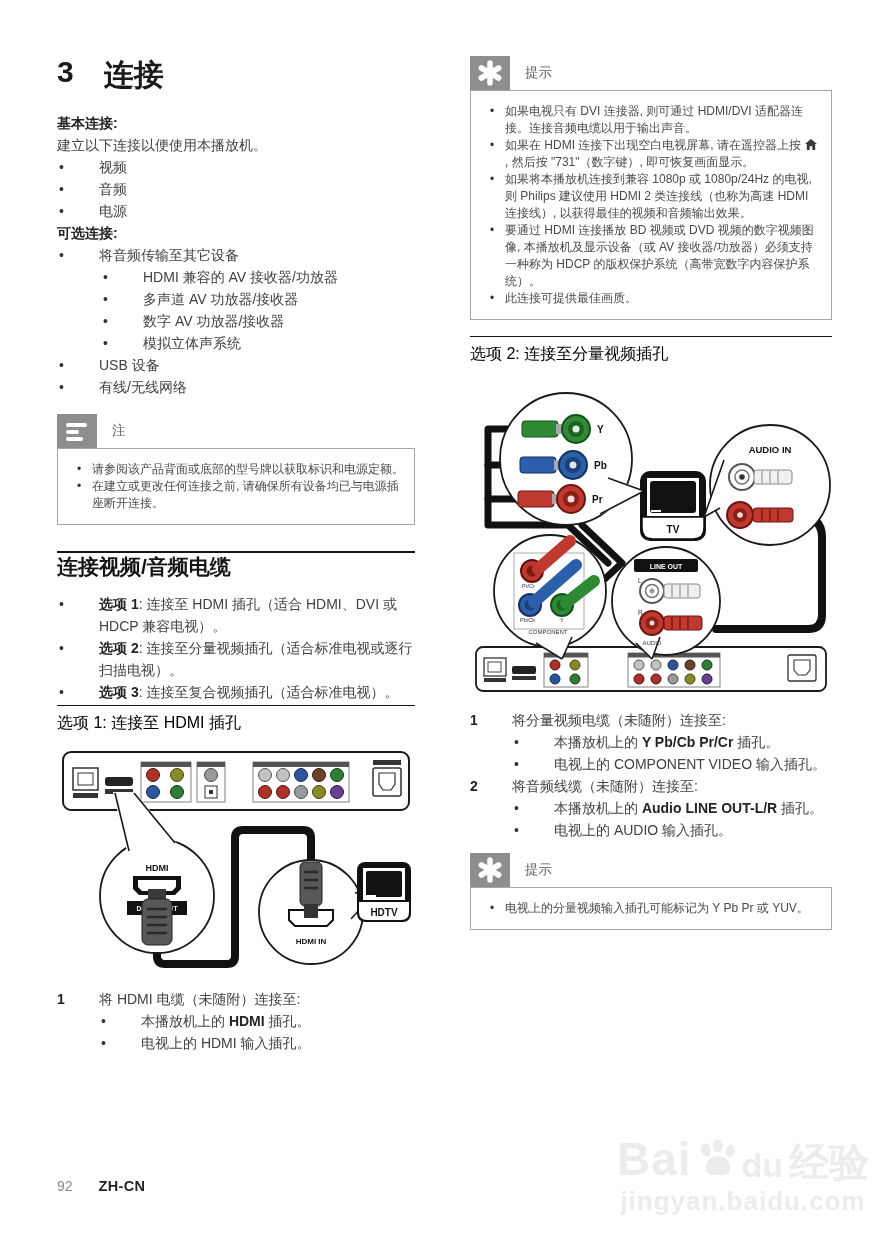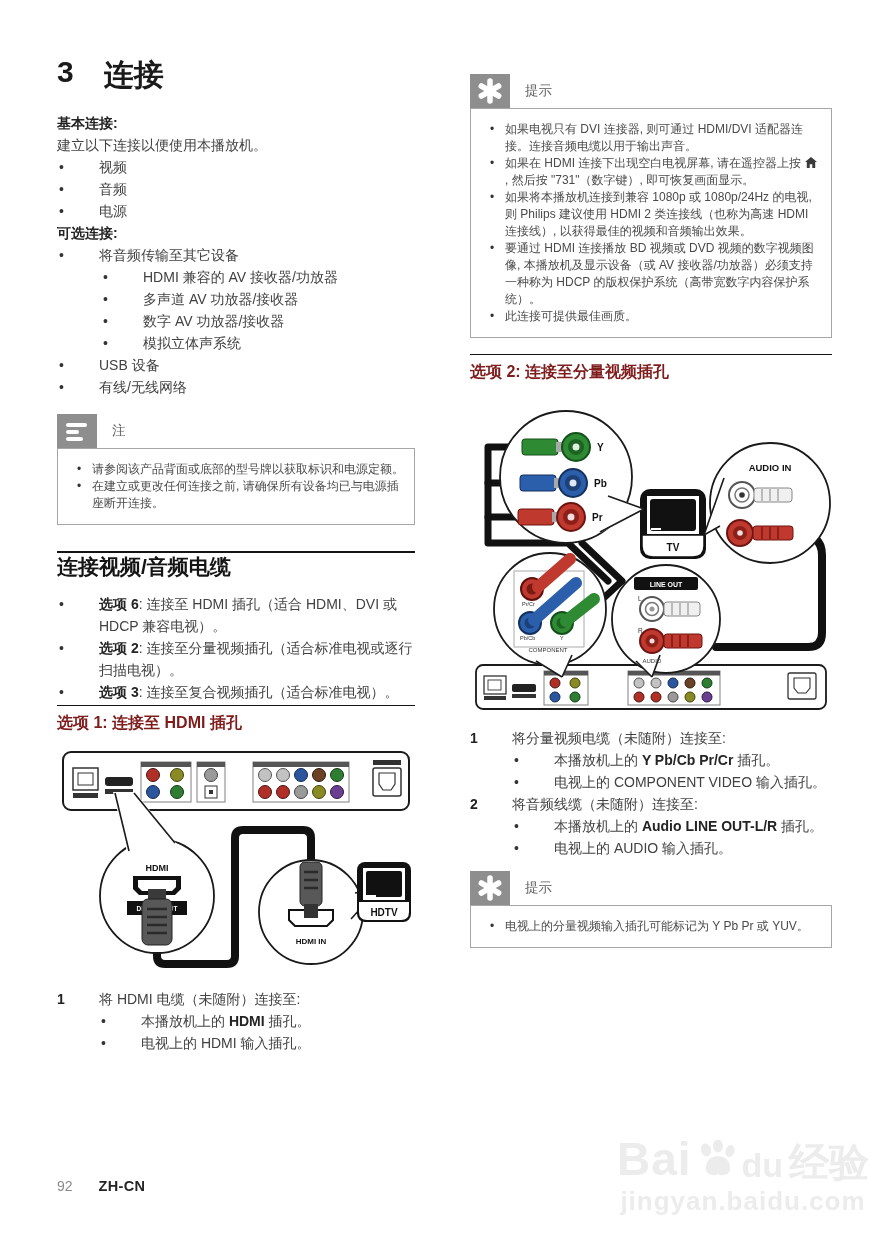--- a/index.html
+++ b/index.html
@@ -1,21 +1,21 @@
 <!DOCTYPE html>
 <html><head>
 <meta charset="utf-8">
 <style>
   *{margin:0;padding:0;box-sizing:border-box}
   html,body{background:#fff}
   body{width:891px;height:1254px;position:relative;overflow:hidden;
        font-family:"Liberation Sans","DejaVu Sans",sans-serif;color:#424242}
   .col{position:absolute}
   .col-left{left:57px;top:55px;width:358px}
-  .col-right{left:470px;top:74px;width:362px}
+  .col-right{left:470px;top:56px;width:362px}
   h1{display:flex;gap:30px;font-size:30px;font-weight:bold;color:#1a1a1a;margin-bottom:16px}
   .t{font-size:14px;line-height:22px}
   .lbl{font-weight:bold;color:#242424}
   .bd{font-weight:bold;color:#242424}
   .li{display:flex;font-size:14px;line-height:22px}
   .li .b{width:42px;flex:none;padding-left:2px;color:#333}
   .li.l2{padding-left:44px}
   .li.l2 .b{width:42px}
   .li p{flex:1}
   
@@ -23,21 +23,21 @@
   .c-head{display:flex;align-items:center;gap:15px;height:34px}
   .c-icon{width:40px;height:34px;background:#8e8e8e;display:flex;align-items:center;justify-content:center;flex:none}
   .c-title{font-size:13.5px;color:#5a5a5a}
   .c-box{border:1px solid #a6a6a6;padding:12px 10px 12px 8px}
   .c-box .li{font-size:12px;line-height:17px;color:#4a4a4a}
   .c-box .li .b{width:26px;text-align:center;flex:none;padding-left:0}
   
   .h2wrap{border-top:2.5px solid #141414;padding-top:0;margin-top:14px;margin-bottom:12px}
   h2{font-size:21px;font-weight:bold;color:#141414}
   .h3wrap{border-top:1.5px solid #141414;padding-top:7px;margin-top:2px;margin-bottom:10px}
-  h3{font-size:16px;font-weight:bold;color:#7f1d1d}
+  h3{font-size:16px;font-weight:normal;color:#000000}
   
   .step{display:flex;margin-top:0}
   .step .n{width:42px;flex:none;font-weight:bold;color:#222;font-size:14px;line-height:22px}
   .step .sb{flex:1}
   .steps{margin-top:16px}
   .home-ic{display:inline-block;vertical-align:-1px;margin:0 1px}
   svg.diagram{display:block}
   svg text{font-family:"Liberation Sans","DejaVu Sans",sans-serif}
   
   .footer{position:absolute;left:57px;top:1178px;display:flex;align-items:flex-start;gap:26px}
@@ -128,21 +128,21 @@
           <p>在建立或更改任何连接之前, 请确保所有设备均已与电源插座断开连接。</p>
         </div>
     </div>
   </div>
 
   <div class="h2wrap" style="margin-top:26px">
     <h2>连接视频/音频电缆</h2>
   </div>
   <div class="li">
       <span class="b">•</span>
-    <p><span class="bd">选项 6</span><span>: 连接至 HDMI 插孔（适合 HDMI、DVI 或 HDCP 兼容电视）。</span></p>
+    <p><span class="bd">选项 1</span><span>: 连接至 HDMI 插孔（适合 HDMI、DVI 或 HDCP 兼容电视）。</span></p>
     </div>
   <div class="li">
       <span class="b">•</span>
     <p><span class="bd">选项 2</span><span>: 连接至分量视频插孔（适合标准电视或逐行扫描电视）。</span></p>
     </div>
   <div class="li">
       <span class="b">•</span>
     <p><span class="bd">选项 3</span><span>: 连接至复合视频插孔（适合标准电视）。</span></p>
     </div>
 

